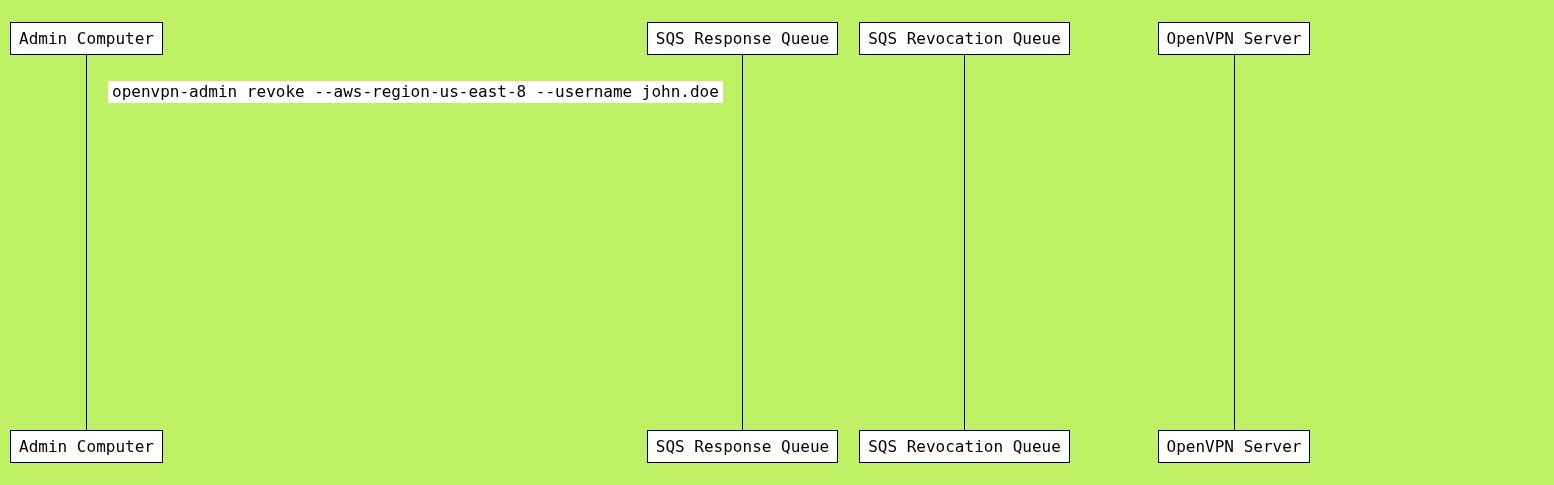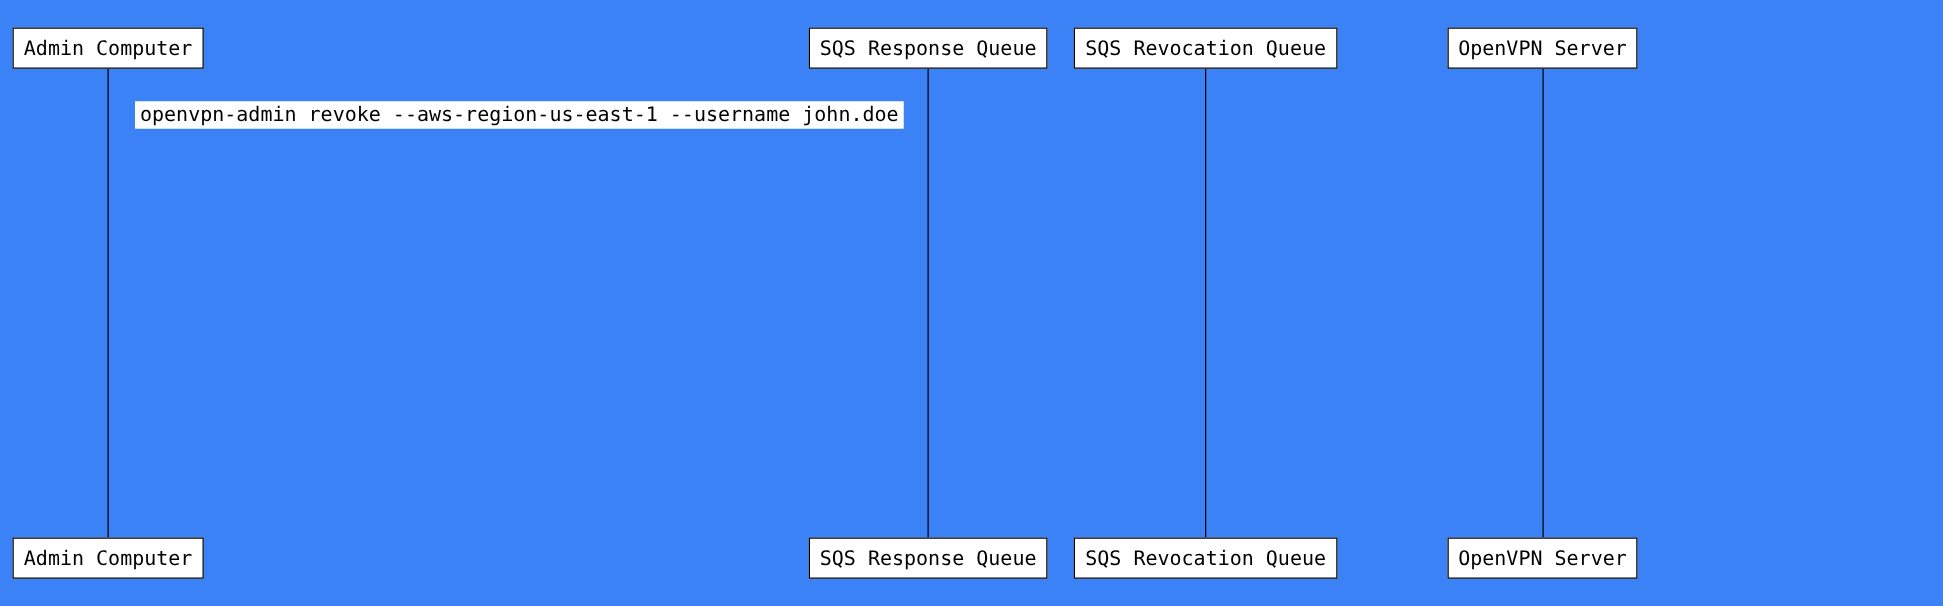--- a/index.html
+++ b/index.html
@@ -10,21 +10,21 @@
   body {
     width: 1554px;
     height: 485px;
     position: relative;
     font-family: "DejaVu Sans Mono", "Liberation Mono", monospace;
     overflow: hidden;
   }
   .canvas {
     position: absolute;
     inset: 0;
-    background: #3b82f6;
+    background: #bef264;
     text-align: center;
   }
   .participant-box {
     position: absolute;
     height: 33px;
     background: #ffffff;
     color: #000000;
     display: flex;
     align-items: center;
     justify-content: center;
@@ -93,21 +93,21 @@
 
   <div class="participant-box p-revocation top">
     <span>SQS Revocation Queue</span>
   </div>
 
   <div class="participant-box p-openvpn top">
     <span>OpenVPN Server</span>
   </div>
 
   <div class="message-label">
-    <span>openvpn-admin revoke --aws-region-us-east-1 --username john.doe</span>
+    <span>openvpn-admin revoke --aws-region-us-east-8 --username john.doe</span>
   </div>
 
   <div class="participant-box p-admin bottom">
     <span>Admin Computer</span>
   </div>
 
   <div class="participant-box p-response bottom">
     <span>SQS Response Queue</span>
   </div>
 

